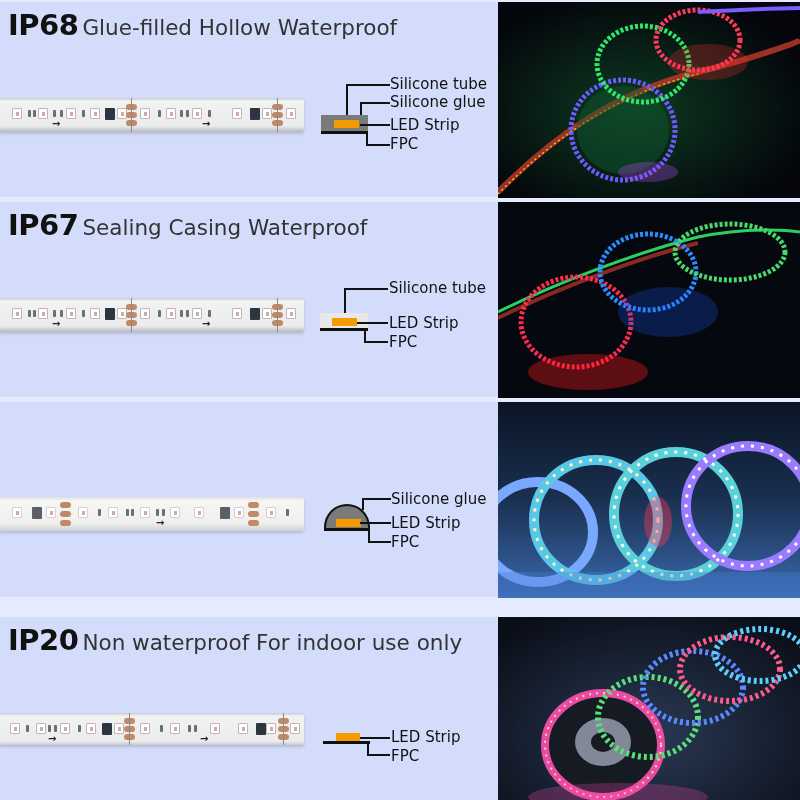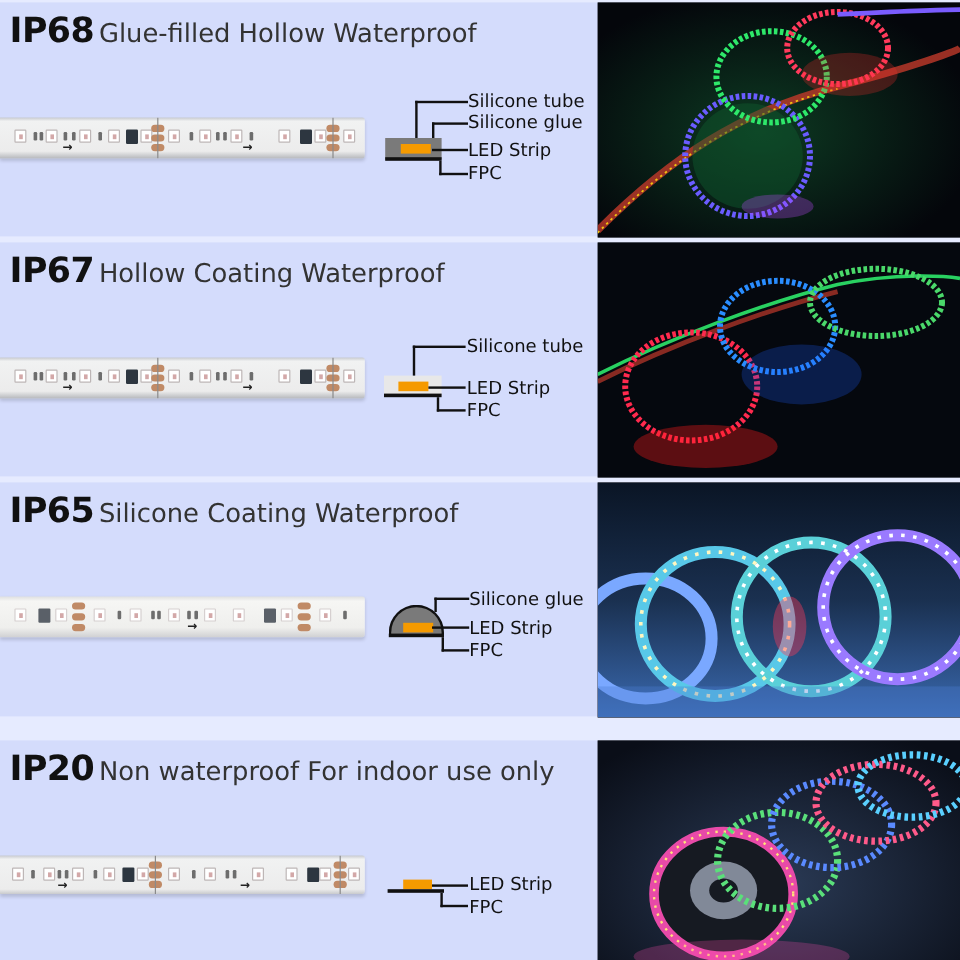--- a/index.html
+++ b/index.html
@@ -146,21 +146,21 @@
       <ellipse cx="200" cy="38" rx="42" ry="30" stroke="#ff3a5c" stroke-width="5" fill="none" stroke-dasharray="3 2"></ellipse>
       <path d="M200 10 C240 8 280 6 302 6" stroke="#7a5cff" stroke-width="4" fill="none"></path>
       <ellipse cx="210" cy="60" rx="40" ry="18" fill="#ff2a2a" opacity="0.25"></ellipse>
       <ellipse cx="150" cy="170" rx="30" ry="10" fill="#c04aff" opacity="0.3"></ellipse>
     </svg>
   </div>
 </div>
 
 <div class="section" style="top:202px;">
   <div class="title">
-    <span class="code">IP67</span><span class="desc">Hollow Coating Waterproof</span>
+    <span class="code">IP67</span><span class="desc">Sealing Casing Waterproof</span>
   </div>
 
   <div class="strip" style="top:96px;">
     <div class="led" style="left:12px"></div>
       <div class="res" style="left:28px"></div>
       <div class="res" style="left:33px"></div>
     <div class="led" style="left:38px"></div>
       <div class="res" style="left:53px"></div>
       <div class="res" style="left:60px"></div>
     <div class="led" style="left:66px"></div>
@@ -213,23 +213,20 @@
       <ellipse cx="78" cy="120" rx="55" ry="45" stroke="#ff2a4e" stroke-width="5" fill="none" stroke-dasharray="3 2"></ellipse>
       <ellipse cx="150" cy="70" rx="48" ry="38" stroke="#2a8dff" stroke-width="5" fill="none" stroke-dasharray="3 2"></ellipse>
       <ellipse cx="232" cy="50" rx="55" ry="28" stroke="#4ad86a" stroke-width="5" fill="none" stroke-dasharray="3 2"></ellipse>
       <ellipse cx="90" cy="170" rx="60" ry="18" fill="#ff1a1a" opacity="0.35"></ellipse>
       <ellipse cx="170" cy="110" rx="50" ry="25" fill="#1a5aff" opacity="0.25"></ellipse>
     </svg>
   </div>
 </div>
 
 <div class="section" style="top:402px;">
-  <div class="title">
-    <span class="code">IP65</span><span class="desc">Silicone Coating Waterproof</span>
-  </div>
 
   <div class="strip coated" style="top:95px;">
     <div class="led" style="left:12px;border-color:#d6d0d0"></div>
       <div class="ic" style="left:32px;background:#5a6068"></div>
     <div class="led" style="left:46px;border-color:#d6d0d0"></div>
     <div class="pad" style="left:60px;top:5px"></div>
       <div class="pad" style="left:60px;top:14px"></div>
       <div class="pad" style="left:60px;top:23px"></div>
     <div class="led" style="left:78px;border-color:#d6d0d0"></div>
       <div class="res" style="left:98px"></div>

